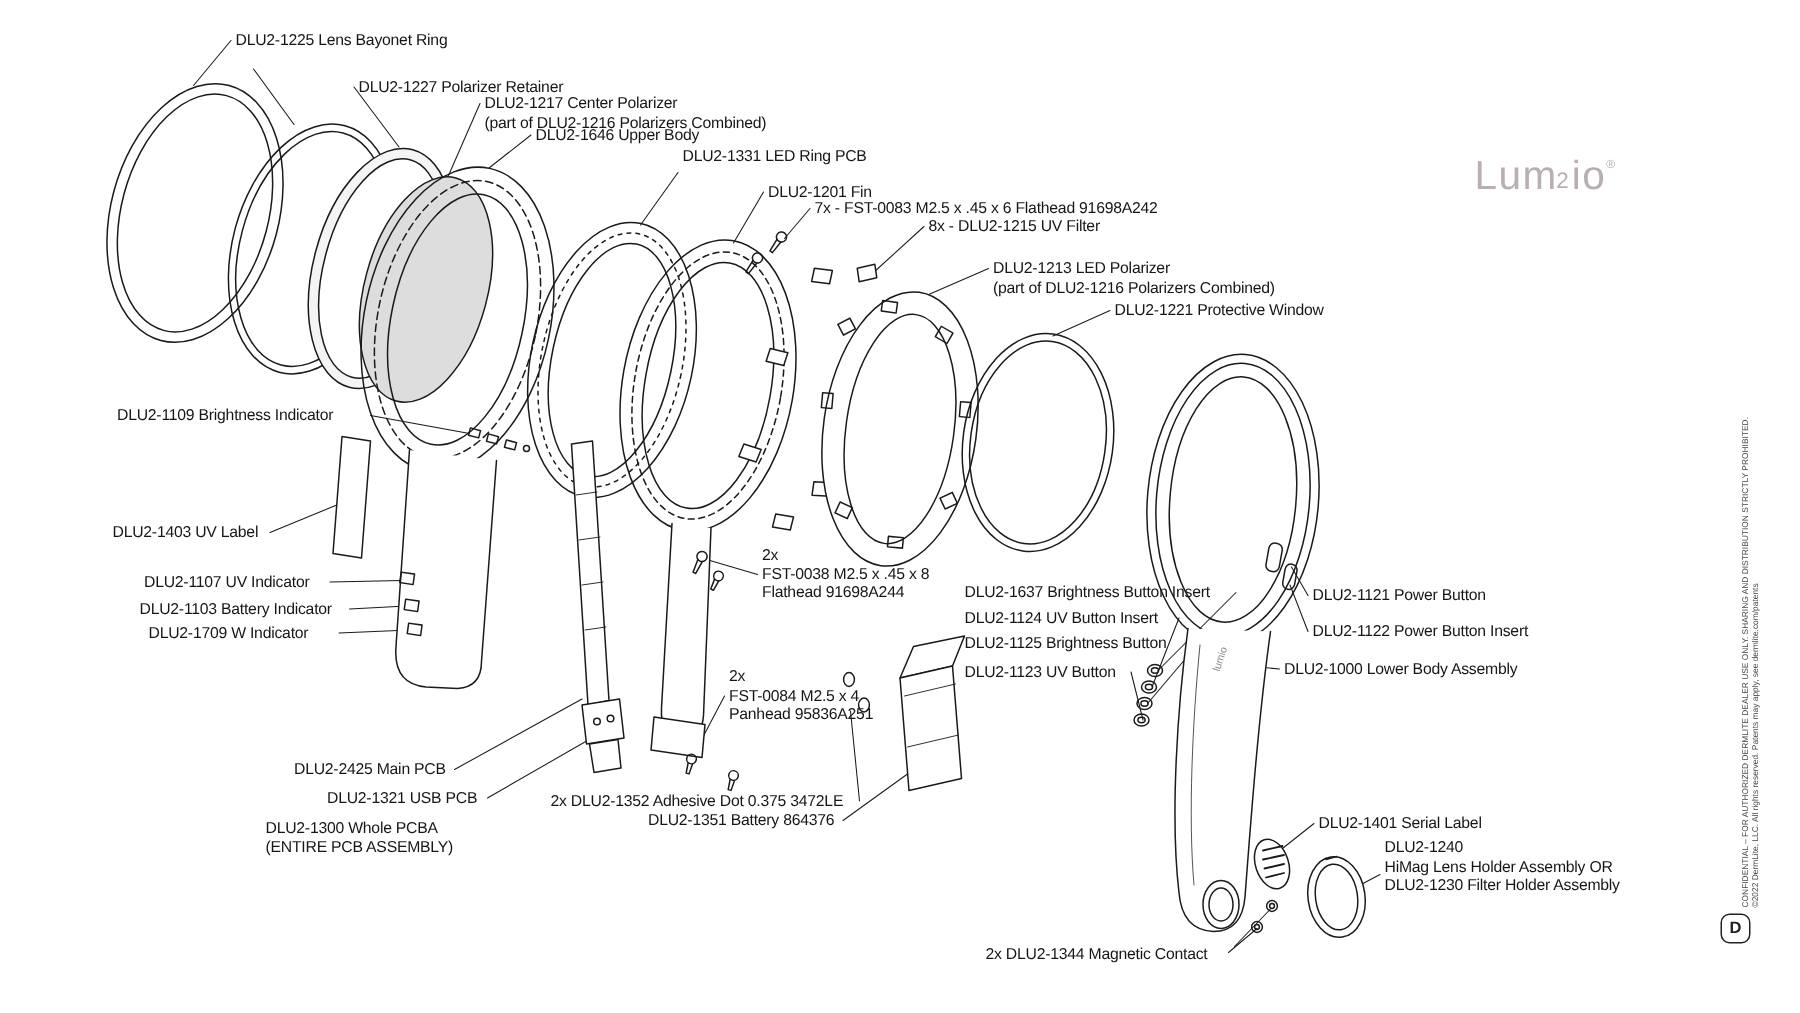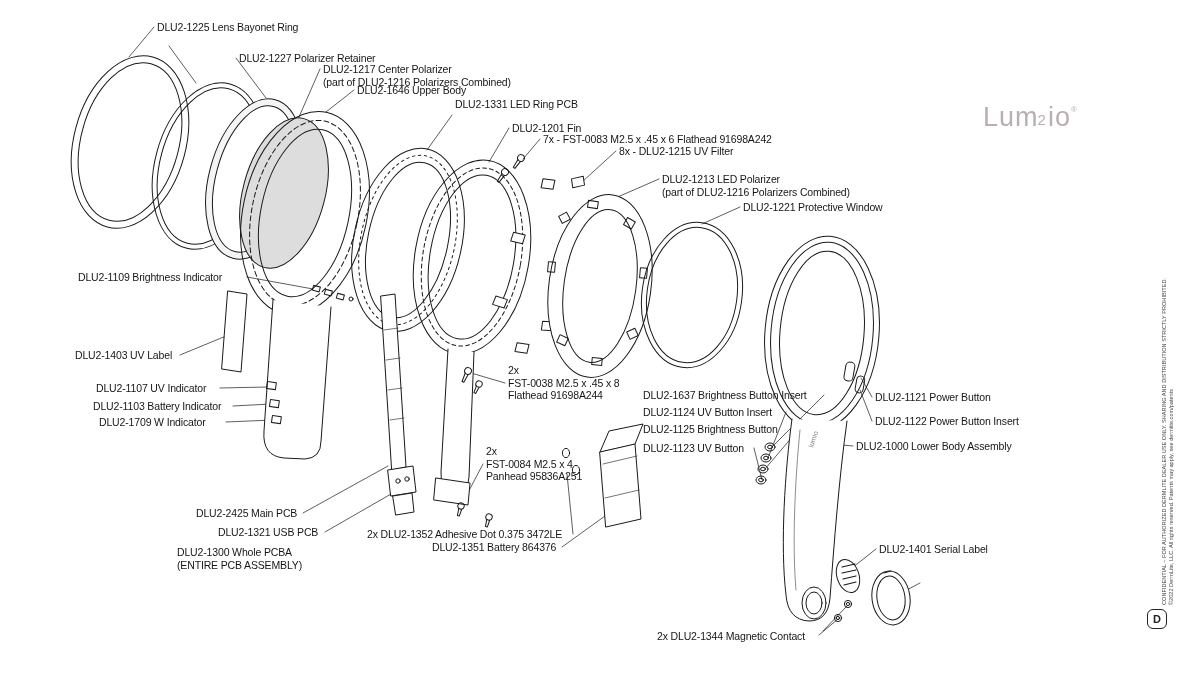--- a/index.html
+++ b/index.html
@@ -289,20 +289,23 @@
   <div class="lbl" style="left:486px;top:445px">2x
 FST-0084 M2.5 x 4
 Panhead 95836A251</div>
   <div class="lbl" style="left:196px;top:507px">DLU2-2425 Main PCB</div>
   <div class="lbl" style="left:218px;top:526px">DLU2-1321 USB PCB</div>
   <div class="lbl" style="left:177px;top:546px">DLU2-1300 Whole PCBA
 (ENTIRE PCB ASSEMBLY)</div>
   <div class="lbl" style="left:367px;top:528px">2x DLU2-1352 Adhesive Dot 0.375 3472LE</div>
   <div class="lbl" style="left:432px;top:541px">DLU2-1351 Battery 864376</div>
   <div class="lbl" style="left:879px;top:543px">DLU2-1401 Serial Label</div>
+  <div class="lbl" style="left:923px;top:559px">DLU2-1240
+HiMag Lens Holder Assembly  OR
+DLU2-1230 Filter Holder Assembly</div>
   <div class="lbl" style="left:657px;top:630px">2x DLU2-1344 Magnetic Contact</div>
 
   <div class="logo">
     <span>Lu</span><span>m</span><span class="two">2</span><span>io</span><span class="reg">®</span>
   </div>
 
   <div class="legal">
     <div>CONFIDENTIAL – FOR AUTHORIZED DERMLITE DEALER USE ONLY. SHARING AND DISTRIBUTION STRICTLY PROHIBITED.</div>
     <div>©2022 DermLite, LLC. All rights reserved. Patents may apply, see dermlite.com/patents</div>
   </div>

